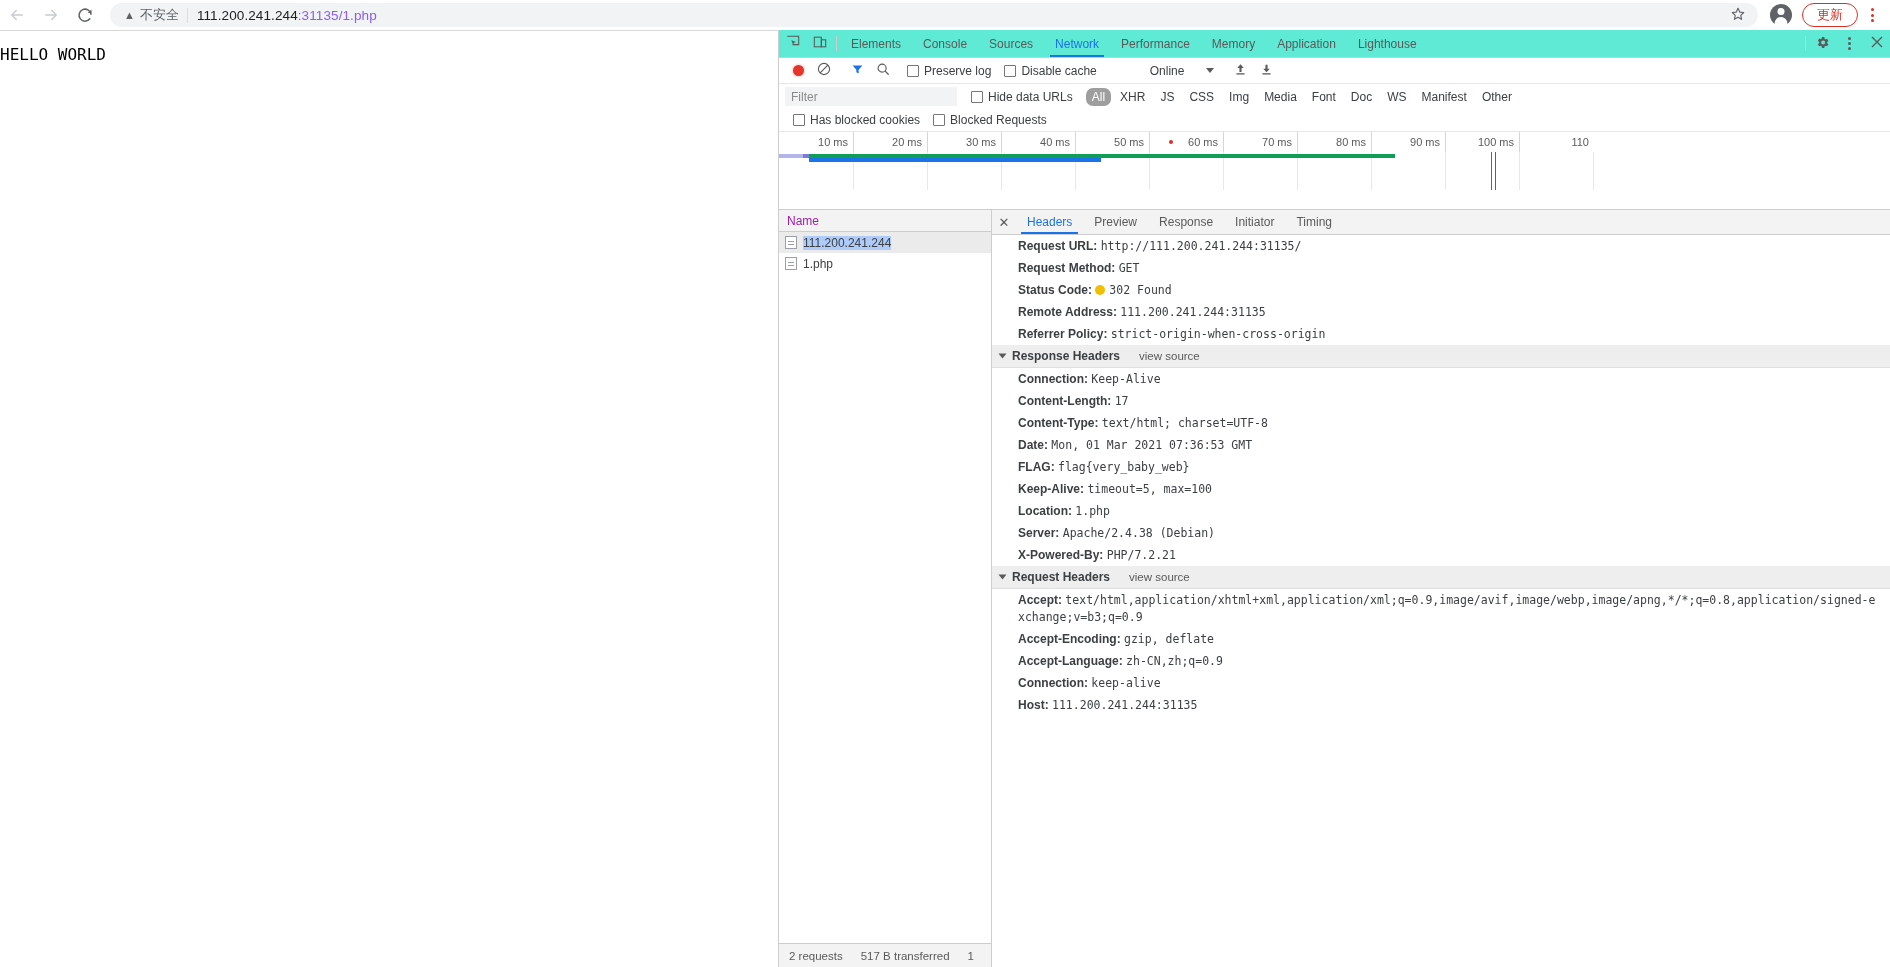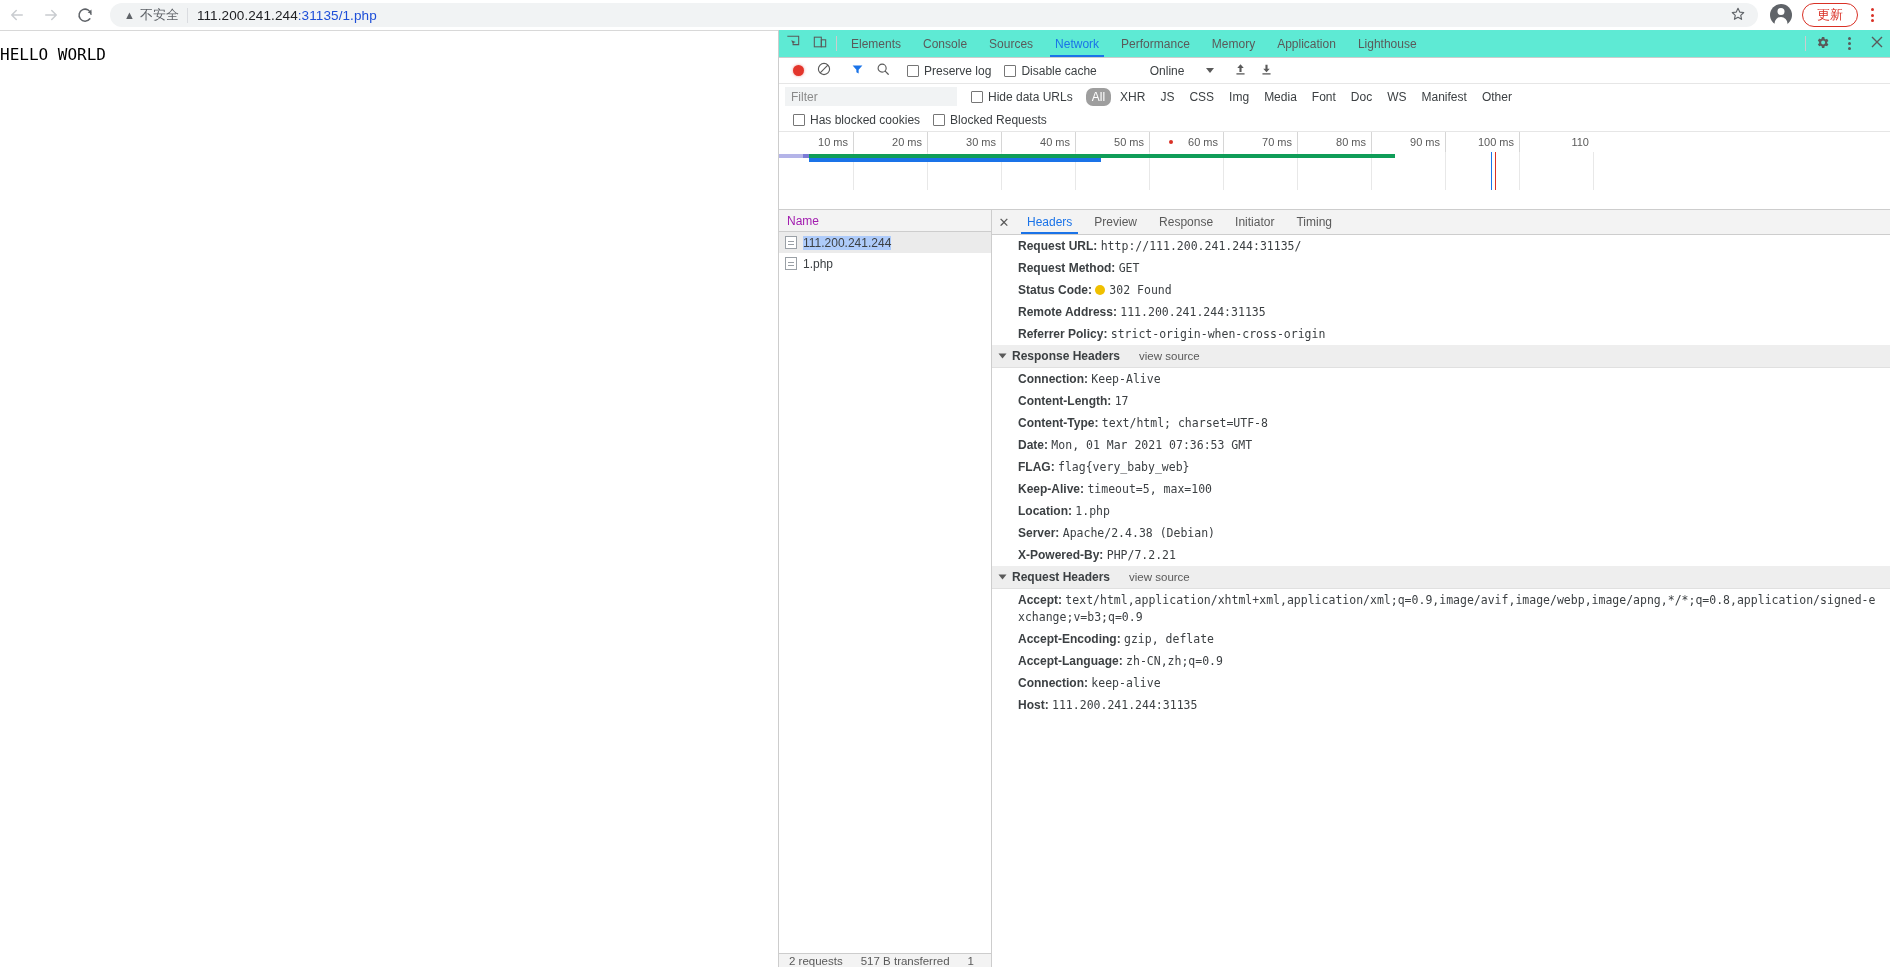--- a/index.html
+++ b/index.html
@@ -27,21 +27,21 @@
     flex: 1; height: 24px; margin: 0 10px 0 8px;
     background: #f1f3f4; border-radius: 13px;
     display: flex; align-items: center; padding: 0 12px 0 14px;
     font-size: 13.5px; color: #202124;
     position: relative;
   }
   #security-chip { display: flex; align-items: center; gap: 5px; color: #5f6368; font-size: 13px; }
   #security-chip .warn-tri { font-size: 11px; color: #5f6368; line-height: 1; }
   .omni-divider { width: 1px; height: 15px; background: #dadce0; margin: 0 9px 0 8px; }
   #url-text { font-size: 13.5px; letter-spacing: .1px; white-space: nowrap; }
-  #url-text .dim { color: #1d4ed8; }
+  #url-text .dim { color: #8b5cf6; }
   #star-icon { margin-left: auto; color: #5f6368; }
   #profile-avatar {
     width: 22px; height: 22px; border-radius: 50%;
     background: #5f6368; margin: 0 10px 0 2px; position: relative; flex: none;
   }
   #profile-avatar::before {
     content: ""; position: absolute; left: 50%; top: 4px; transform: translateX(-50%);
     width: 7px; height: 7px; border-radius: 50%; background: #fff;
   }
   #profile-avatar::after {
@@ -165,21 +165,21 @@
   .file-ico {
     width: 12px; height: 13px; border: 1px solid #9aa0a6; background: #fff; flex: none; position: relative;
   }
   .file-ico::before, .file-ico::after {
     content: ""; position: absolute; left: 2px; right: 2px; height: 1px; background: #9aa0a6;
   }
   .file-ico::before { top: 3.5px; }
   .file-ico::after { top: 7px; }
   .req-name.hl { background: #aecbfa; }
   #req-footer {
-    height: 14px; border-top: 1px solid #cdcdcd; background: #f3f3f3;
+    height: 24px; border-top: 1px solid #cdcdcd; background: #f3f3f3;
     display: flex; align-items: center; gap: 18px; padding-left: 10px;
     font-size: 11.5px; color: #5a5a5a; flex: none;
   }
 
   #detail-pane { flex: 1; display: flex; flex-direction: column; min-width: 0; background: #fff; }
   #detail-tabbar {
     height: 25px; background: #f3f3f3; border-bottom: 1px solid #cdcdcd;
     display: flex; align-items: stretch; flex: none;
   }
   #detail-close {

